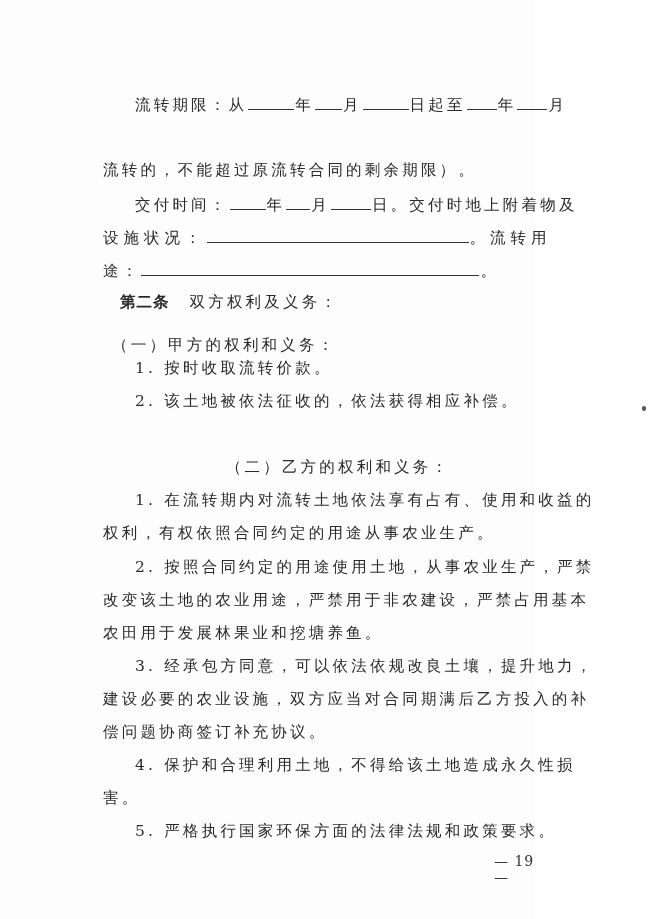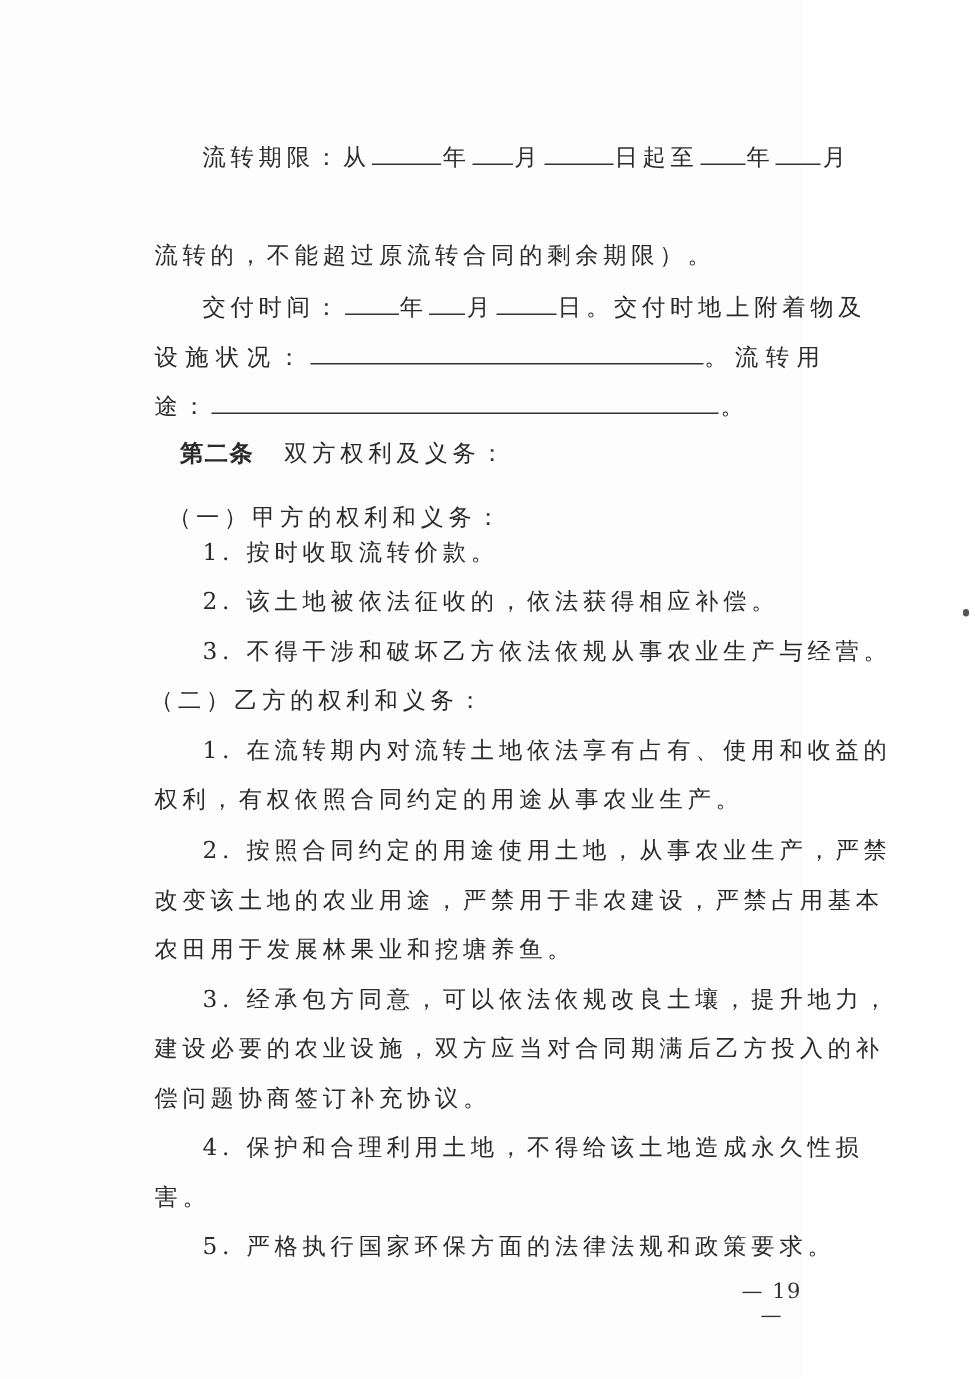--- a/index.html
+++ b/index.html
@@ -45,21 +45,20 @@
       font-weight: bold;
       letter-spacing: 1px;
     }
     .page-number {
       position: absolute;
       left: 494px;
       top: 853px;
       font-size: 14px;
       letter-spacing: 1px;
       color: #333;
-      text-align: center;
     }
     .speck {
       position: absolute;
       width: 4px; height: 5px;
       border-radius: 2px;
       background: #555;
     }
   </style>
 </head>
 <body>
@@ -81,23 +80,22 @@
     <span>途：</span><span class="blank" style="width:338px;"></span><span>。</span>
   </div>
 
   <div class="line" style="top:290px; left:120px;">
     <span class="heading-bold">第二条</span><span style="display:inline-block;width:20px;"></span><span>双方权利及义务：</span>
   </div>
 
   <div class="line" style="top:333px; left:112px;">（一）甲方的权利和义务：</div>
   <div class="line" style="top:356px; left:135px;">1. 按时收取流转价款。</div>
   <div class="line" style="top:389px; left:135px;">2. 该土地被依法征收的，依法获得相应补偿。</div>
-  <div class="line" style="top:422px; left:135px;">3. 不得干涉和破坏乙方依法依规从事农业生产与经营。</div>
 
-  <div class="line" style="top:455px; left:100px;">（二）乙方的权利和义务：</div>
+  <div class="line" style="top:455px; left:112px;text-align:center;">（二）乙方的权利和义务：</div>
 
   <div class="line indent" style="top:488px;">1. 在流转期内对流转土地依法享有占有、使用和收益的</div>
   <div class="line" style="top:521px;">权利，有权依照合同约定的用途从事农业生产。</div>
 
   <div class="line indent" style="top:555px;">2. 按照合同约定的用途使用土地，从事农业生产，严禁</div>
   <div class="line" style="top:588px;">改变该土地的农业用途，严禁用于非农建设，严禁占用基本</div>
   <div class="line" style="top:621px;">农田用于发展林果业和挖塘养鱼。</div>
 
   <div class="line indent" style="top:654px;">3. 经承包方同意，可以依法依规改良土壤，提升地力，</div>
   <div class="line" style="top:687px;">建设必要的农业设施，双方应当对合同期满后乙方投入的补</div>

